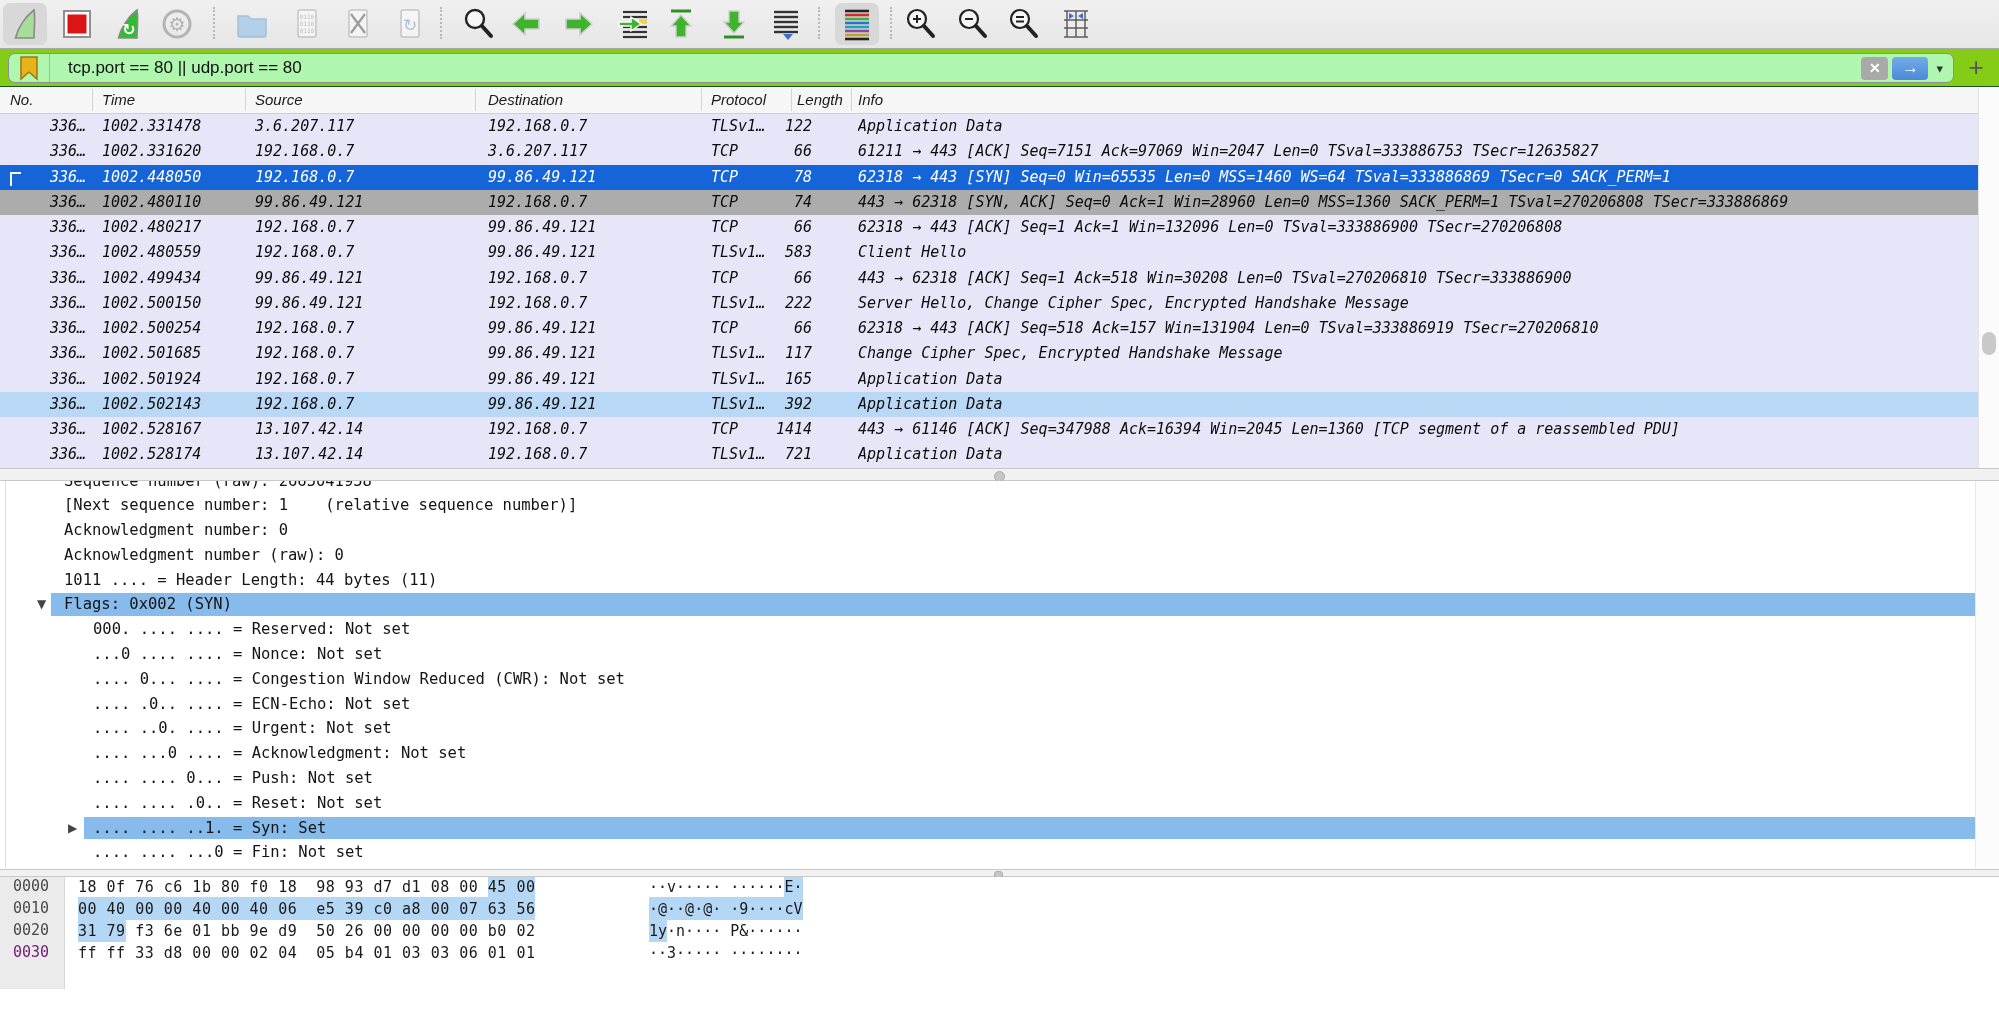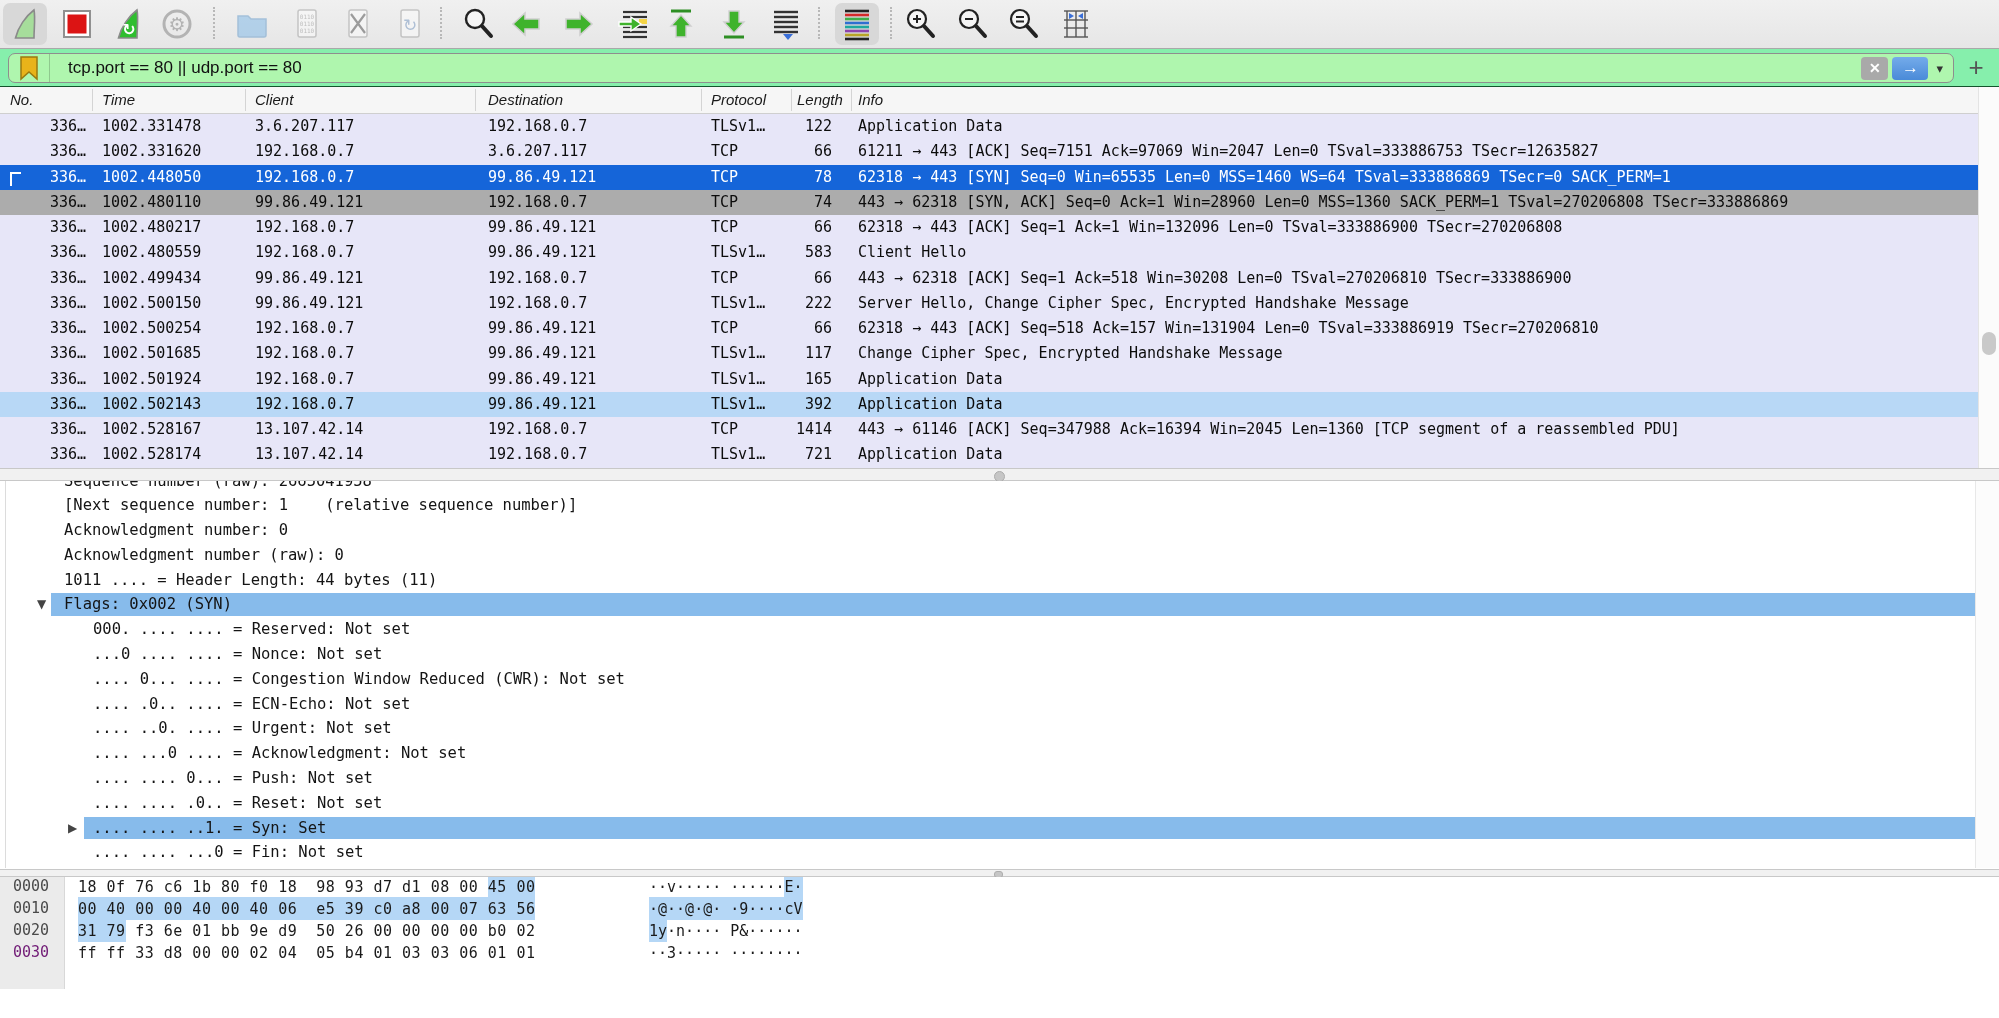--- a/index.html
+++ b/index.html
@@ -8,50 +8,50 @@
 
   
   #toolbar{position:absolute;left:0;top:0;width:100%;height:48px;
            background:linear-gradient(#F0F0F0,#E6E6E6);border-bottom:1px solid #A9A9A9;}
   .tbtn{position:absolute;top:3px;width:44px;height:42px;display:flex;align-items:center;justify-content:center;border-radius:7px;}
   .tbtn.active{background:#D8D8D8;}
   .tbtn.dim svg{opacity:.55;}
   .tsep{position:absolute;top:7px;height:32px;width:0;border-left:2px dotted #B8B8B8;}
 
   
-  #filterbar{position:absolute;left:0;top:49px;width:100%;height:37px;background:#86efac;border-bottom:5px solid #14532d;}
+  #filterbar{position:absolute;left:0;top:49px;width:100%;height:37px;background:#84cc16;border-bottom:5px solid #14532d;}
   #filterfield{position:absolute;left:8px;top:4px;width:1944px;height:28px;background:var(--filter-green);
                border:1px solid #8E8E8E;border-radius:7px;display:flex;align-items:center;}
   #bookmark{width:40px;height:100%;display:flex;align-items:center;justify-content:center;border-right:1px solid rgba(0,0,0,.18);}
   #filtertext{margin-left:18px;font-size:17px;color:#111;white-space:pre;flex:1;}
   .ffbtn{width:27px;height:23px;border-radius:4px;display:flex;align-items:center;justify-content:center;
          color:#fff;font-weight:bold;font-size:14px;margin-right:4px;}
   #clearbtn{background:#A9A9A9;}
   #applybtn{background:linear-gradient(#74ABEA,#4A8AD8);width:36px;font-size:17px;}
   #filtercaret{color:#333;font-size:13px;margin:0 10px 0 4px;}
   #addfilterbtn{position:absolute;right:8px;top:2px;width:30px;height:32px;display:flex;align-items:center;justify-content:center;
                 font-size:26px;color:#555;}
 
   
   #plheader{position:absolute;left:0;top:87px;width:100%;height:26px;background:#F6F6F6;border-bottom:1px solid #CFCFCF;}
   .hcell{position:absolute;top:0;height:26px;line-height:26px;font-size:15px;color:#1a1a1a;overflow:hidden;white-space:nowrap;font-style:italic;}
   .hdiv{position:absolute;top:2px;height:22px;width:0;border-left:1px solid #D4D4D4;}
   #plrows{position:absolute;left:0;top:114px;width:1978px;height:354px;}
   .prow{position:relative;width:100%;height:25.28px;background:var(--row-bg);
-        font-family:"DejaVu Sans Mono",monospace;font-size:15px;color:#0c0c0c;line-height:25.28px;}
+        font-family:"DejaVu Sans Mono",monospace;font-size:15px;color:#0c0c0c;line-height:25.28px;font-style:italic;}
   .prow.r-sel{background:var(--row-sel);color:#fff;}
   .prow.r-gray{background:var(--row-rel);}
   .prow.r-blue{background:var(--row-mark);}
   .pc{position:absolute;top:0;height:100%;white-space:pre;overflow:hidden;}
   .c-no{left:0;width:86px;text-align:right;}
   .c-time{left:102px;width:150px;}
   .c-src{left:255px;width:218px;}
   .c-dst{left:488px;width:210px;}
   .c-proto{left:711px;width:78px;}
-  .c-len{left:741px;width:91px;text-align:right;}
+  .c-len{left:721px;width:91px;text-align:right;}
   .c-info{left:858px;right:18px;}
   .convmark{position:absolute;left:10px;top:7px;width:9px;height:12px;border-left:2px solid #fff;border-top:2px solid #fff;}
   #plscroll{position:absolute;left:1978px;top:87px;width:21px;height:381px;background:#FBFBFB;border-left:1px solid #E4E4E4;}
   #plthumb{position:absolute;left:3px;top:245px;width:14px;height:23px;background:#C9C9C9;border-radius:7px;}
 
   
   .splitter{position:absolute;left:0;width:100%;background:#F1F1F1;border-top:1px solid #C8C8C8;border-bottom:1px solid #C8C8C8;}
   #split1{top:468px;height:11px;}
   #split2{top:869px;height:6px;}
   .knob{position:absolute;left:994px;border-radius:50%;background:#C6C6C6;border:1px solid #ADADAD;}
@@ -310,21 +310,21 @@
       <span class="ffbtn" id="clearbtn">✕</span>
       <span class="ffbtn" id="applybtn">→</span>
       <span id="filtercaret">▾</span>
     </div>
     <div id="addfilterbtn">+</div>
   </div>
 
   <div id="plheader">
     <span class="hcell" style="left:10px;width:78px">No.</span>
     <span class="hcell" style="left:102px;width:140px">Time</span>
-    <span class="hcell" style="left:255px;width:215px">Client</span>
+    <span class="hcell" style="left:255px;width:215px">Source</span>
     <span class="hcell" style="left:488px;width:208px">Destination</span>
     <span class="hcell" style="left:711px;width:76px">Protocol</span>
     <span class="hcell" style="left:797px;width:47px">Length</span>
     <span class="hcell" style="left:858px;width:400px">Info</span>
     <span class="hdiv" style="left:92px"></span>
     <span class="hdiv" style="left:245px"></span>
     <span class="hdiv" style="left:475px"></span>
     <span class="hdiv" style="left:701px"></span>
     <span class="hdiv" style="left:791px"></span>
     <span class="hdiv" style="left:851px"></span>

